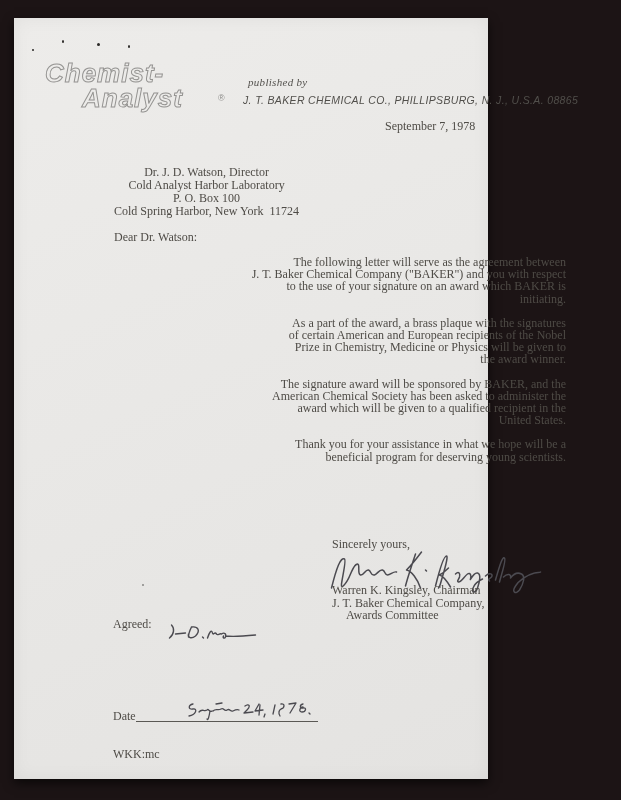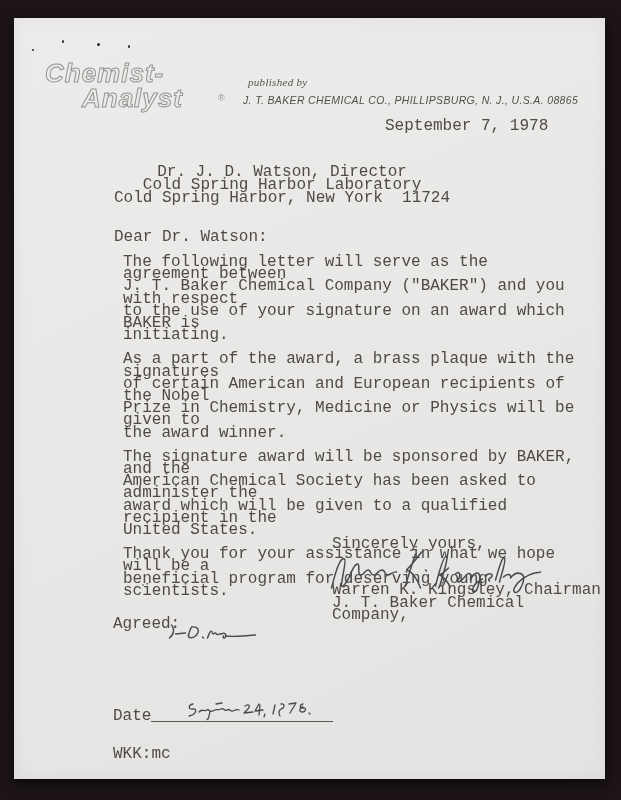--- a/index.html
+++ b/index.html
@@ -4,28 +4,28 @@
 <style>
   * { margin: 0; padding: 0; box-sizing: border-box; }
   html, body { width: 621px; height: 800px; overflow: hidden; }
   body {
     background: var(--bg, #1c1415);
     font-family: "Liberation Mono", "DejaVu Sans Mono", monospace;
     position: relative;
   }
   .scan-bg { position: absolute; inset: 0; background: var(--bg, #1c1415); }
   .paper {
-    position: absolute; left: 14px; top: 18px; width: 591px; height: 761px;
+    position: absolute; left: 14px; top: 18px; width: 474px; height: 761px;
     background: linear-gradient(155deg, #edecea 0%, #e9e8e6 45%, #e4e3e1 100%);
     box-shadow: 0 4px 10px rgba(0,0,0,0.65), inset 0 0 18px rgba(0,0,0,0.05);
   }
   .typed {
     color: var(--ink, #4e4b46);
-    font-family: Liberation Mono, monospace;
-    font-size: 16px; line-height: 12.2px; white-space: pre-wrap;
+    font-family: Liberation Serif, serif;
+    font-size: 12px; line-height: 12.2px; white-space: pre-wrap;
   }
   .abs { position: absolute; }
 
   
   .logo-text {
     font-family: "Liberation Sans", sans-serif;
     font-style: italic; font-weight: bold; font-size: 26px;
     fill: none; stroke: #949391; stroke-width: 1; letter-spacing: 1px;
   }
   .logo-reg { font-family: "Liberation Sans", sans-serif; font-size: 9px; fill: #8f8e8c; }
@@ -72,27 +72,28 @@
     <text x="176" y="45" class="logo-reg">®</text>
   </svg>
 
   <div class="abs published-by" style="left:234px;top:58px;">published by</div>
   <div class="abs publisher" style="left:229px;top:76px;text-align:center;">J. T. BAKER CHEMICAL CO., PHILLIPSBURG, N. J., U.S.A. 08865</div>
 
   <div class="abs typed" style="left:371px;top:102px;">September 7, 1978</div>
 
   <div class="abs recipient-block" style="left:100px;top:148px;">
     <div class="typed typed-line">Dr. J. D. Watson, Director</div>
-    <div class="typed typed-line">Cold Spring Harbor Laboratory</div>
+    <div class="typed typed-line">Cold Analyst Harbor Laboratory</div>
+    <div class="typed typed-line">P. O. Box 100</div>
     <div class="typed typed-line">Cold Spring Harbor, New York  11724</div>
   </div>
 
   <div class="abs typed" style="left:100px;top:213px;text-align:center;">Dear Dr. Watson:</div>
 
-  <div class="abs body-col" style="left:109px;top:238px;">
+  <div class="abs body-col" style="left:100px;top:238px;text-align:right;">
     <p class="typed">The following letter will serve as the agreement between
 J. T. Baker Chemical Company ("BAKER") and you with respect
 to the use of your signature on an award which BAKER is
 initiating.</p>
     <p class="typed">As a part of the award, a brass plaque with the signatures
 of certain American and European recipients of the Nobel
 Prize in Chemistry, Medicine or Physics will be given to
 the award winner.</p>
     <p class="typed">The signature award will be sponsored by BAKER, and the
 American Chemical Society has been asked to administer the
@@ -108,20 +109,21 @@
     <path class="script-stroke" stroke-width="1.5" d="M4,42 C9,22 13,11 17,13 C19,14 15,30 14,38 C13,44 19,38 23,28 C26,21 29,16 31,19 C32,21 30,28 33,29 C36,30 38,23 41,24 C44,25 43,30 47,29 C50,28 52,23 55,24 C58,25 57,29 60,29 C63,29 66,25 69,26"></path>
     <path class="script-stroke" stroke-width="1.5" d="M88,8 C84,20 80,32 78,40 M94,6 C88,14 83,20 79,24 C84,25 90,33 93,42 M98,24 L99,25"></path>
     <path class="script-stroke" stroke-width="1.5" d="M108,40 C112,24 116,10 119,10 C121,10 117,24 114,34 C113,38 112,41 111,42 M121,22 C117,26 114,28 112,29 C116,30 120,36 123,41"></path>
     <path class="script-stroke" stroke-width="1.5" d="M128,28 C131,25 133,27 132,31 C131,34 129,35 131,36 C134,36 137,30 140,28 C143,26 144,30 143,33 C142,36 146,26 150,27 C154,28 152,36 150,42 C148,48 143,47 146,41 C147,38 151,35 155,33"></path>
     <path class="script-stroke" stroke-width="1.5" d="M158,30 C162,26 166,28 164,31 C162,33 160,33 162,35 M168,34 C172,20 175,10 177,12 C179,14 174,28 172,36 M176,31 C180,27 184,28 183,32 C186,28 190,26 194,28 C198,30 196,38 192,44 C188,49 184,46 188,40 C191,35 199,29 207,27 C210,26 212,27 213,26"></path>
   </svg>
 
   <div class="abs sig-block" style="left:318px;top:566px;">
     <div class="typed typed-line">Warren K. Kingsley, Chairman</div>
     <div class="typed typed-line">J. T. Baker Chemical Company,</div>
+    <div class="typed typed-line indent">Awards Committee</div>
   </div>
 
   <div class="abs typed" style="left:99px;top:600px;">Agreed:</div>
   <svg class="abs" style="left:146px;top:604px;" width="108" height="26" viewBox="0 0 105 26">
     <path class="script-stroke" stroke-width="1.4" d="M10,3 C13,6 13,12 8,16 M14,12 L24,11"></path>
     <path class="script-stroke" stroke-width="1.4" d="M30,5 C37,4 39,9 34,14 C30,17 26,16 27,12 M30,5 C28,9 27,13 27,15 M41,15 L42,16"></path>
     <path class="script-stroke" stroke-width="1.4" d="M46,16 C48,10 50,7 51,11 C52,14 53,9 55,12 C56,14 58,11 60,12 C63,10 65,12 64,15 C63,17 61,16 62,14 M64,14 C72,15 84,14 94,13"></path>
   </svg>
 
   <div class="abs typed" style="left:99px;top:692px;"><span>Date</span><span class="date-rule"></span></div>

